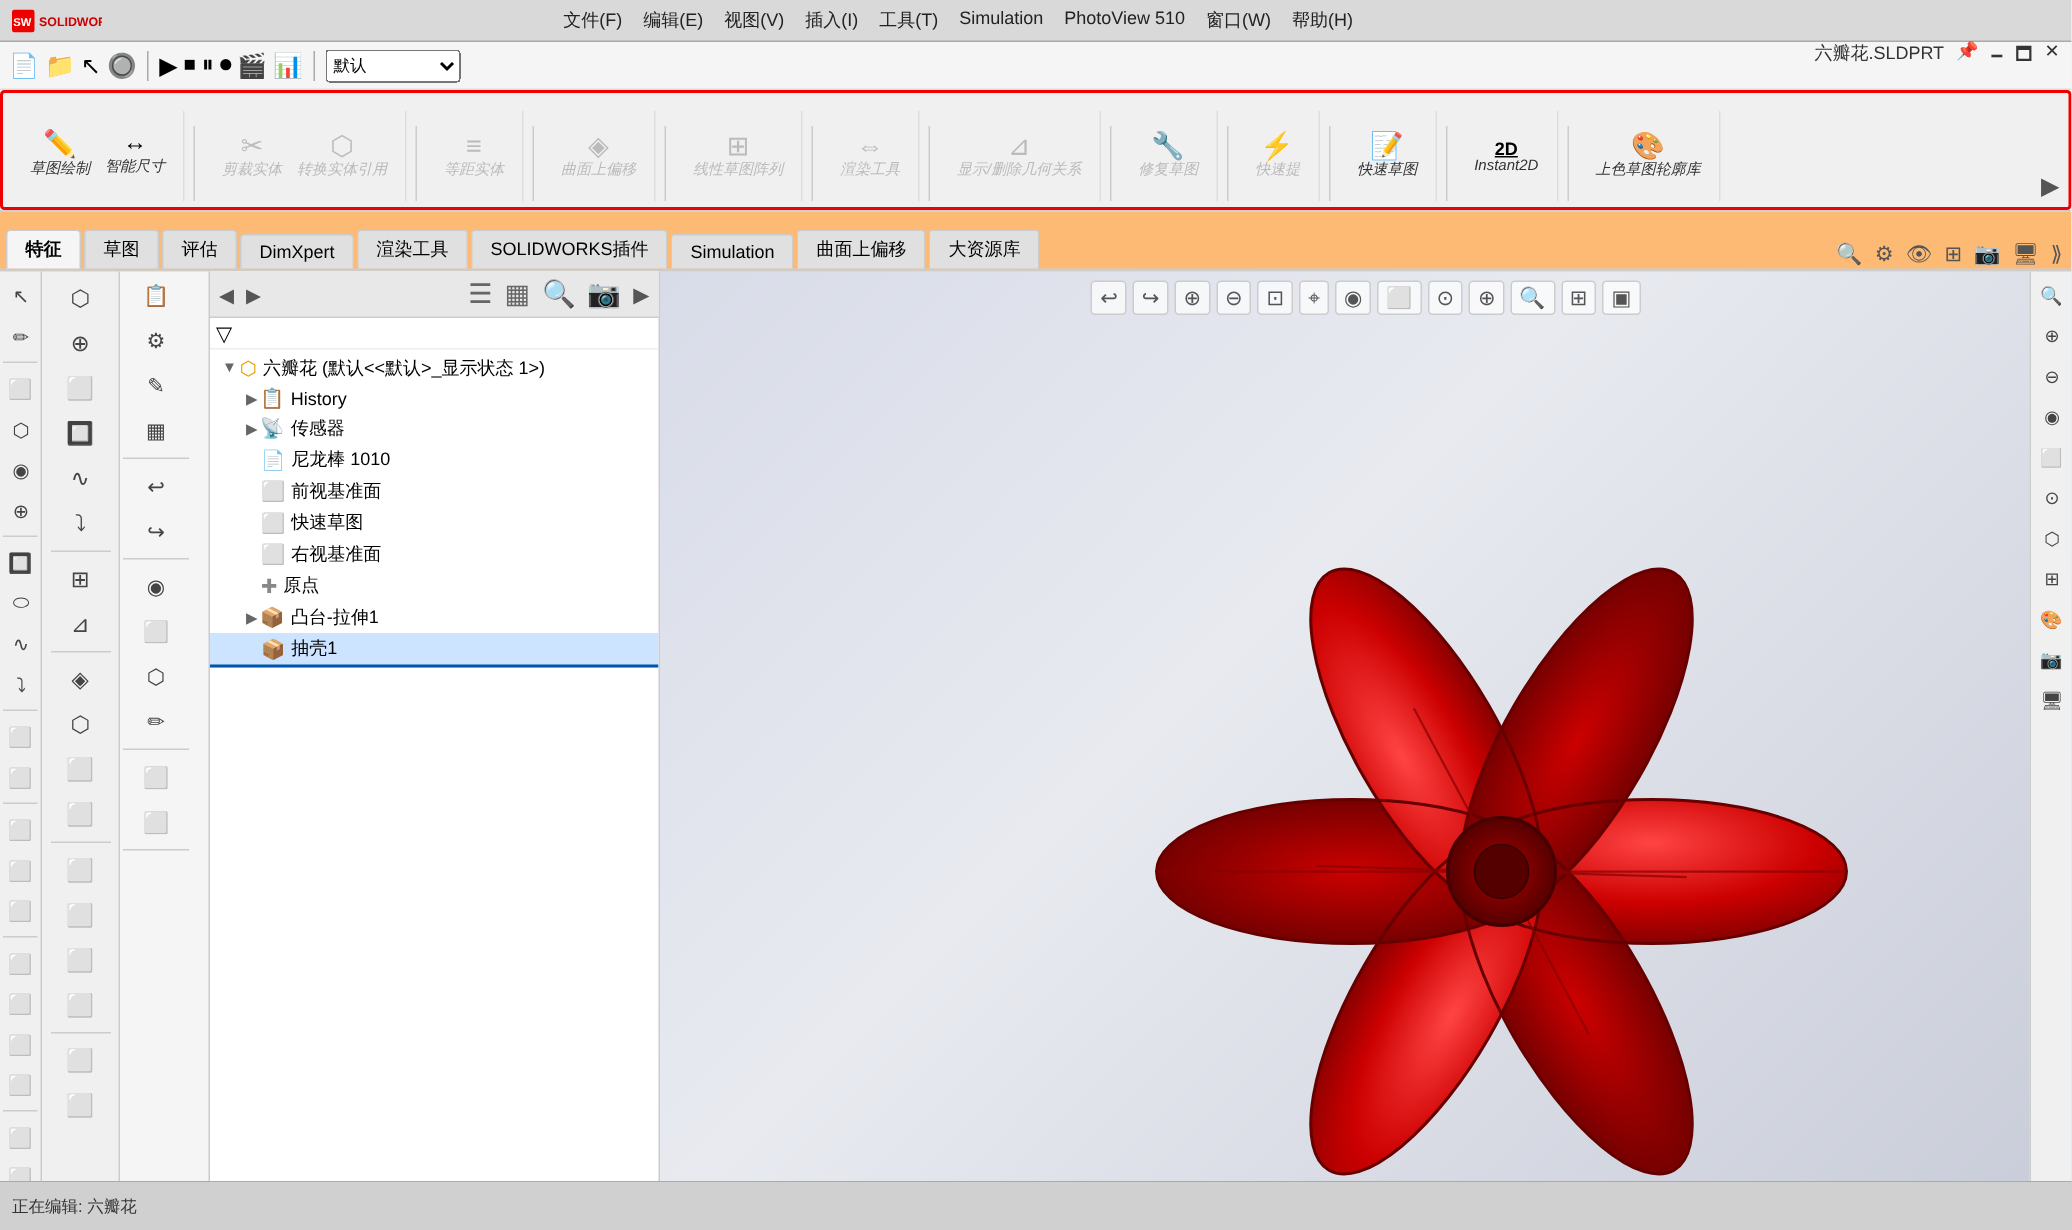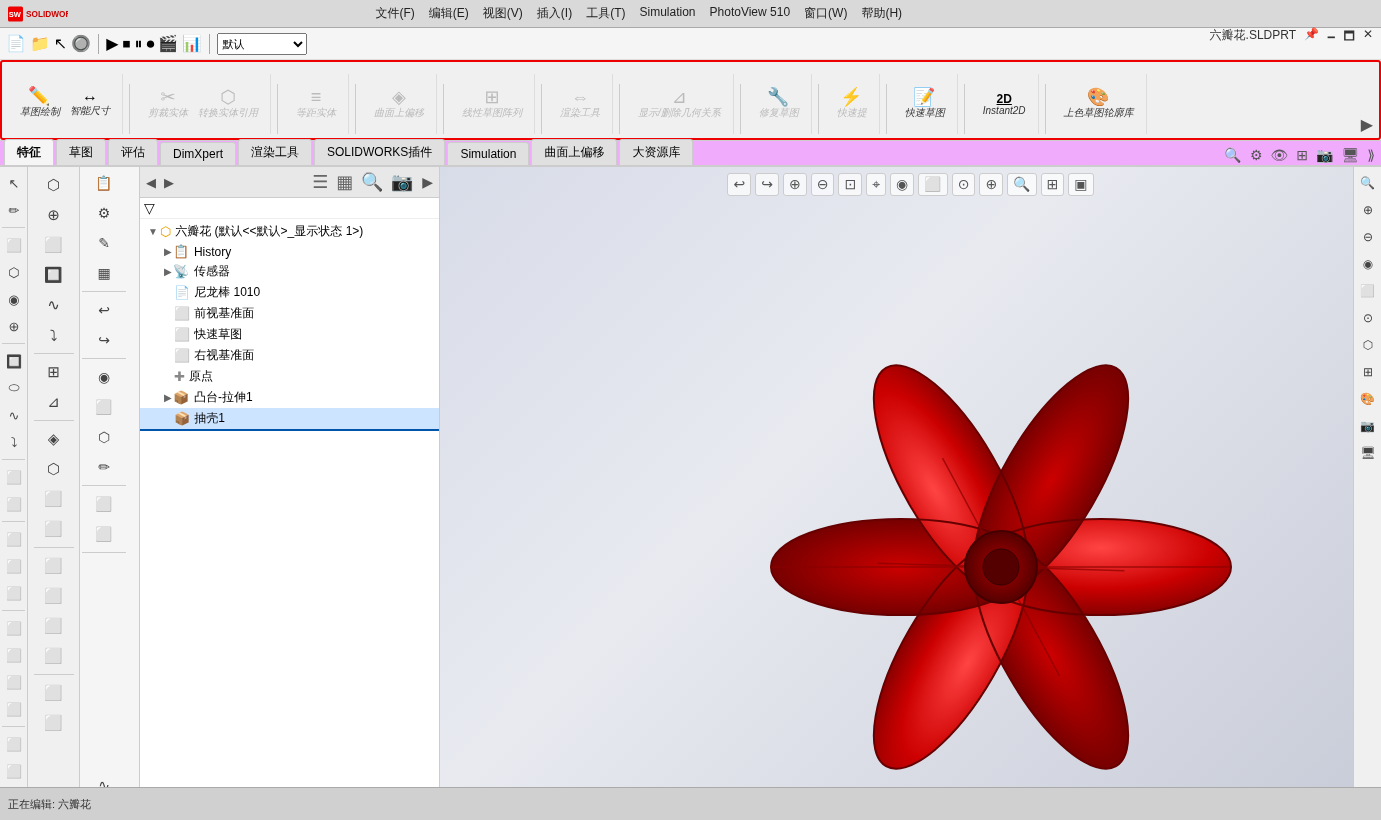--- a/index.html
+++ b/index.html
@@ -23,21 +23,21 @@
     #ribbon-content { display: flex; align-items: flex-end; gap: 6px; flex: 1; flex-wrap: wrap; }
     .ribbon-group { display: flex; flex-direction: column; align-items: center; border-right: 1px solid #ddd; padding: 0 8px; height: 60px; justify-content: center; }
     .ribbon-group-label { font-size: 10px; color: #666; margin-top: 2px; }
     .ribbon-btn { display: flex; flex-direction: column; align-items: center; cursor: pointer; padding: 2px 4px; border-radius: 3px; min-width: 36px; }
     .ribbon-btn .icon { font-size: 18px; line-height: 1; }
     .ribbon-btn .label { font-size: 10px; color: #333; text-align: center; white-space: nowrap; font-style: italic; }
     .ribbon-btn.disabled .icon, .ribbon-btn.disabled .label { color: #bbb; }
     .ribbon-row { display: flex; gap: 2px; align-items: center; }
 
     
-    #tab-bar { display: flex; background: #f0abfc; border-bottom: 2px solid #ccc; height: 26px; padding: 0 4px; align-items: flex-end; }
+    #tab-bar { display: flex; background: #fdba74; border-bottom: 2px solid #ccc; height: 40px; padding: 0 4px; align-items: flex-end; }
     .main-tab { padding: 4px 12px; font-size: 12px; cursor: pointer; border: 1px solid #ccc; border-bottom: none; background: #e0e0e0; margin-right: 2px; border-radius: 3px 3px 0 0; }
     .main-tab.active { background: #f5f5f5; font-weight: bold; }
     .main-tab-search { margin-left: auto; display: flex; gap: 4px; align-items: center; }
     .main-tab-search span { font-size: 14px; color: #555; cursor: pointer; padding: 2px; }
 
     
     #main { display: flex; height: calc(820px - 28px - 48px - 80px - 26px - 4px); }
 
     
     #left-sidebar { width: 28px; background: #f0f0f0; border-right: 1px solid #ccc; display: flex; flex-direction: column; padding: 4px 2px; gap: 3px; overflow: hidden; }

